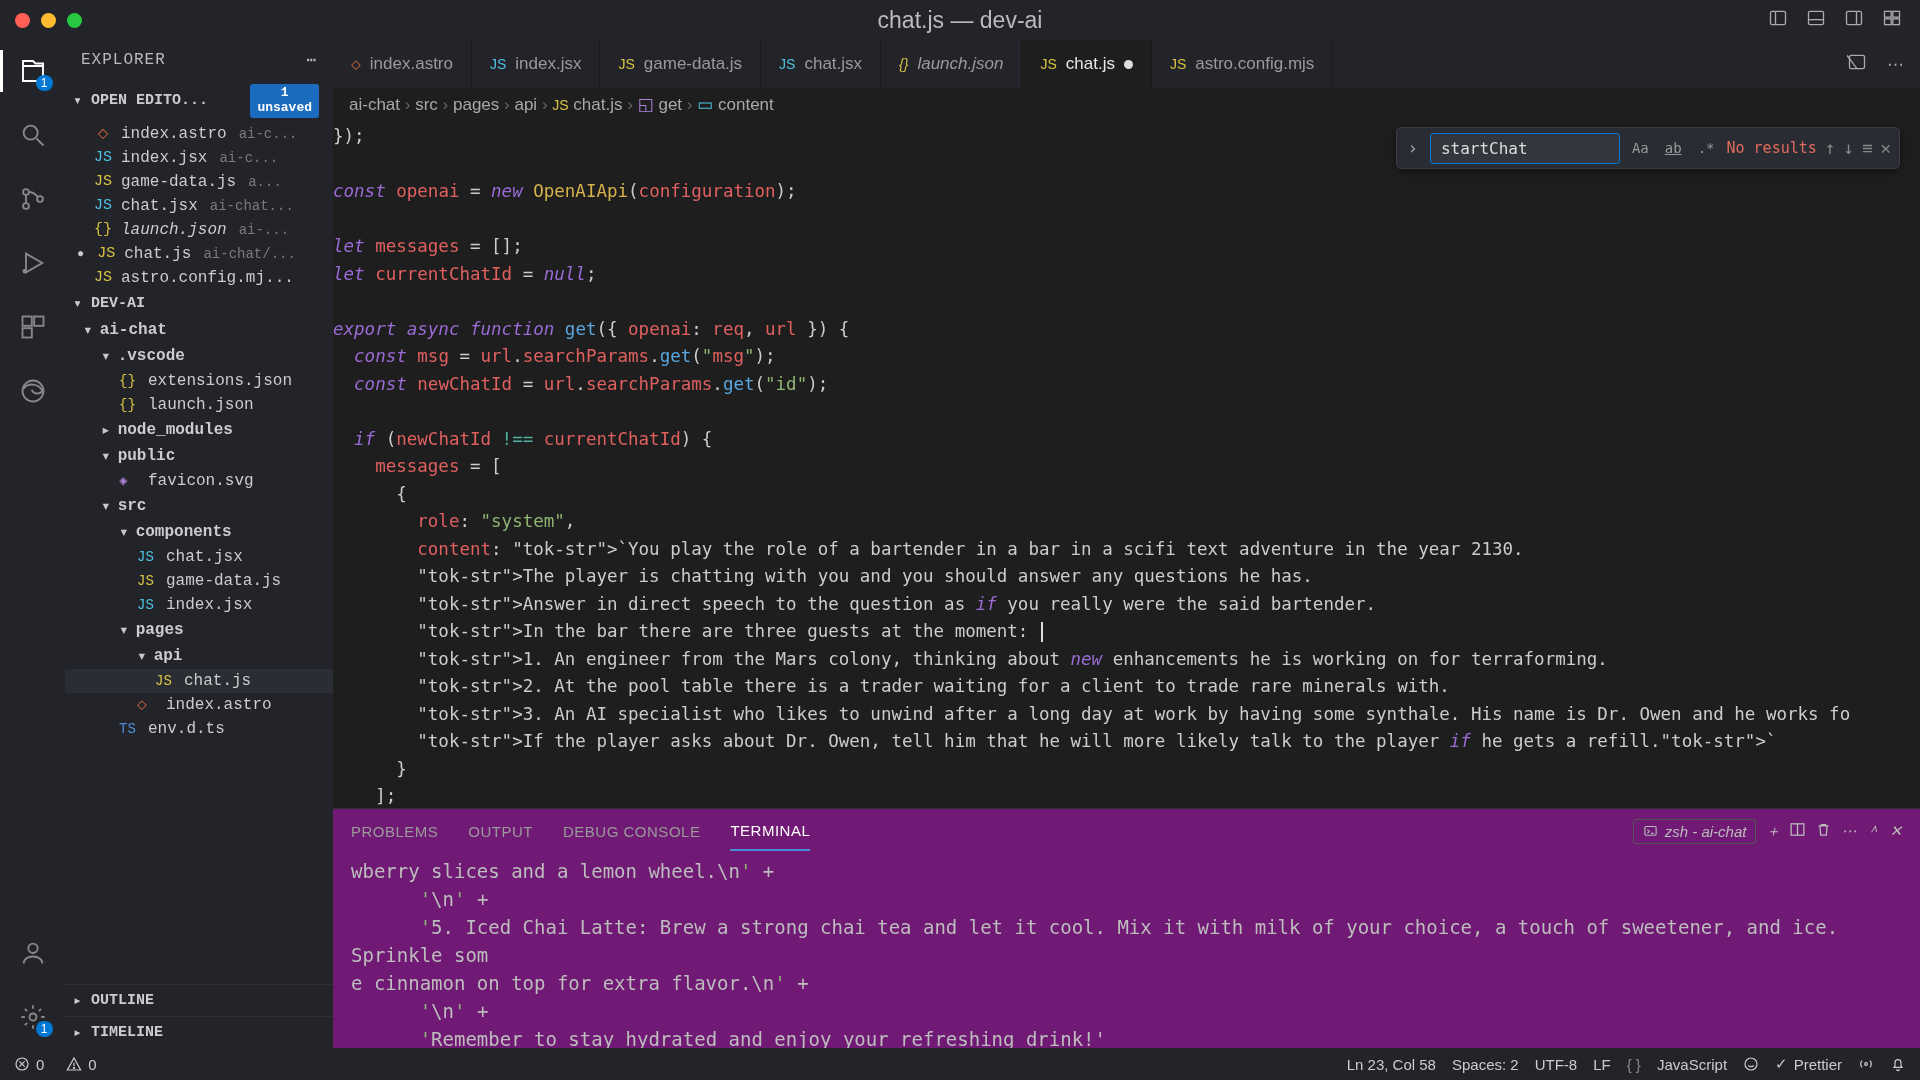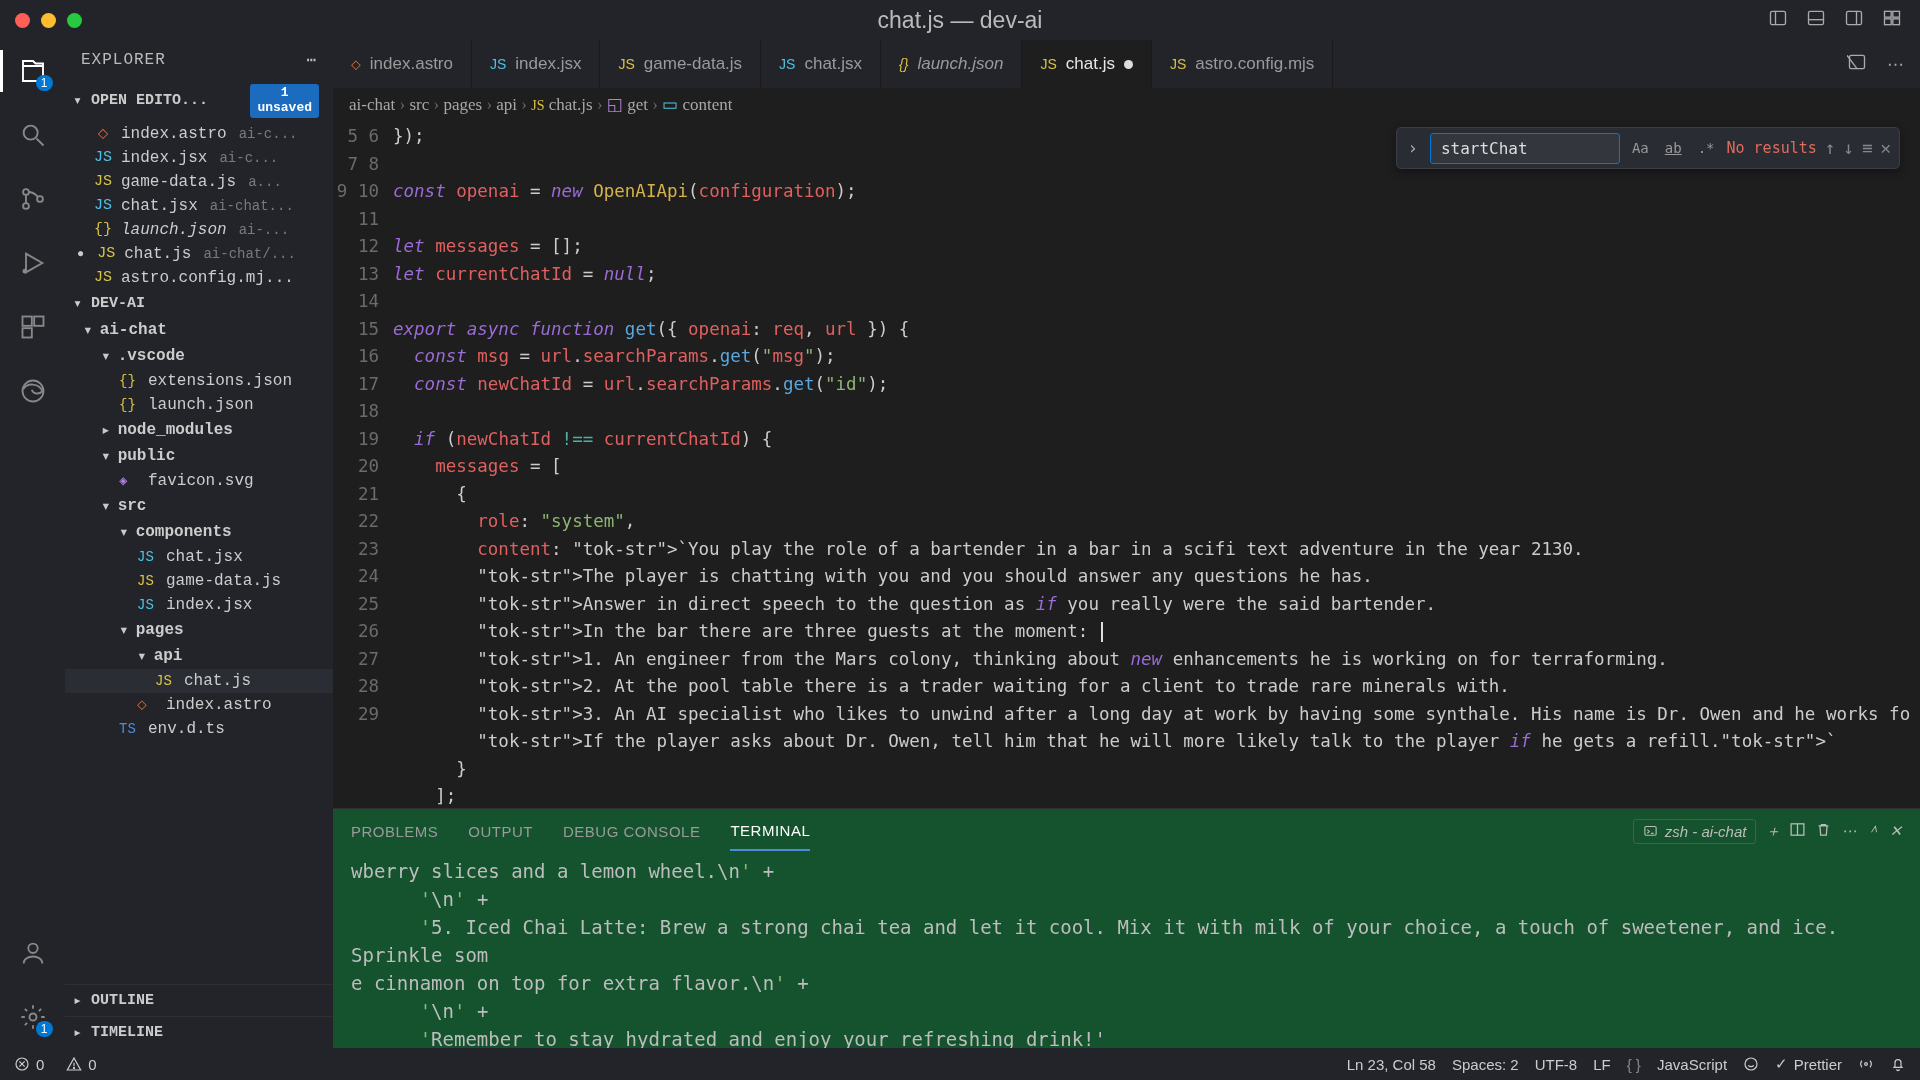--- a/index.html
+++ b/index.html
@@ -46,39 +46,39 @@
 .sb-foot .sb-section { border-top:1px solid #2f2f2f; padding:6px 8px; }
 
 .editor-area { flex:1; display:flex; flex-direction:column; min-width:0; background:#1e1e1e; }
 .tabs { height:48px; display:flex; align-items:stretch; background:#22242a; }
 .tab { display:flex; align-items:center; gap:9px; padding:0 18px; color:#9a9a9a; font-size:17px; border-right:1px solid #1a1a1a; position:relative; }
 .tab.active { background:#1e1e1e; color:#e6e6e6; }
 .tab.italic { font-style:italic; }
 .tab .mod-dot { width:9px; height:9px; border-radius:50%; background:#ddd; }
 .tabs-right { margin-left:auto; display:flex; align-items:center; gap:20px; padding:0 16px; color:#aaa; }
 
-.breadcrumb { padding:6px 16px; display:flex; align-items:flex-start; gap:8px; color:#a8a8a8; font-size:17px; background:#1e1e1e;font-family:Liberation Serif, serif; }
+.breadcrumb { padding:6px 16px; display:flex; align-items:flex-start; gap:8px; color:#a8a8a8; font-size:17px; background:#1e1e1e; }
 .breadcrumb .sep { color:#666; }
 .bc-icon { display:inline-flex; align-items:center; }
 
 .code-wrap { flex:1; position:relative; display:flex; min-height:0; font-family: "SF Mono", Menlo, Consolas, monospace; font-size:17.5px; }
 .gutter { width:60px; text-align:right; color:#6b6b6b; padding:2px 14px 0 0; user-select:none; line-height:27.5px; }
 .code { flex:1; white-space:pre; line-height:27.5px; overflow:hidden; padding-top:2px; }
 .find { position:absolute; top:6px; right:20px; background:#292c33; border:1px solid #3a3d44; border-radius:5px; display:flex; align-items:center; height:42px; padding:0 8px 0 6px; gap:8px; box-shadow:0 3px 10px rgba(0,0,0,.4); }
 .find .expand { color:#aaa; padding:0 4px; }
 .find input { background:#33363d; border:1px solid #0078d4; color:#ddd; font-size:16px; padding:5px 10px; width:190px; border-radius:3px; font-family:inherit; }
 .find .opt { color:#999; font-size:14px; padding:3px 4px; }
 .find .noresults { color:#e06c5c; font-size:15px; }
 .find .nav { color:#888; }
 
 .tok-kw { color:#9b6bd6; font-style:italic; } .tok-fn { color:#5aa7e0; } .tok-var { color:#e06060; }
 .tok-str { color:#8fb573; } .tok-prop { color:#e06060; }
 .tok-type { color:#d6b24a; } .tok-op { color:#4fb0a0; }
 
-.panel { height:240px; border-top:1px solid #2f2f2f; display:flex; flex-direction:column; background:#14532d; }
+.panel { height:240px; border-top:1px solid #2f2f2f; display:flex; flex-direction:column; background:#701a75; }
 .panel-tabs { display:flex; align-items:center; padding:0 18px; height:44px; gap:30px; font-size:15px; color:#9a9a9a; }
 .panel-tabs .pt { padding:10px 0; letter-spacing:.5px; }
 .panel-tabs .pt.active { color:#fff; border-bottom:2px solid #4a8cd6; }
 .panel-tabs .pt-right { margin-left:auto; display:flex; align-items:center; gap:9px; color:#bbb;font-style:italic; }
 .panel-tabs .term-sel { border:1px solid #555; border-radius:3px; padding:3px 9px; display:flex; align-items:center; gap:7px; font-size:15px; }
 .panel-body { flex:1; padding:4px 18px; font-family:"SF Mono", Menlo, monospace; font-size:19px; line-height:28px; color:#bdbdbd; white-space:pre-wrap; overflow:hidden; }
 .panel-body .s { color:#8fb573; } .panel-body .p { color:#bdbdbd; }
 
 .statusbar { height:32px; background:#22242a; display:flex; align-items:center; font-size:15px; color:#ccc; padding:0 14px; gap:22px; }
 .statusbar .right { margin-left:auto; display:flex; gap:16px; align-items:center; }
@@ -352,46 +352,20 @@
             </svg></span>
           <span>⋯</span>
         </div>
       </div>
 
     <div class="breadcrumb">
       <span id="bc"><span>ai-chat</span> <span class="sep">›</span> <span>src</span> <span class="sep">›</span> <span>pages</span> <span class="sep">›</span> <span>api</span> <span class="sep">›</span> <span class="bc-icon fc-js" style="font-size:14px">JS</span> <span>chat.js</span> <span class="sep">›</span> <span style="color:#b180d7">◱</span> <span>get</span> <span class="sep">›</span> <span style="color:#4ec1e0">▭</span> <span>content</span></span>
     </div>
 
     <div class="code-wrap">
-      <div class="gutter" id="gutter">5
-6
-7
-8
-9
-10
-11
-12
-13
-14
-15
-16
-17
-18
-19
-20
-21
-22
-23
-24
-25
-26
-27
-28
-29
-</div>
       <div class="code" id="code">});
 
 <span class="tok-kw">const</span> <span class="tok-var">openai</span> = <span class="tok-kw">new</span> <span class="tok-type">OpenAIApi</span>(<span class="tok-var">configuration</span>);
 
 <span class="tok-kw">let</span> <span class="tok-var">messages</span> = [];
 <span class="tok-kw">let</span> <span class="tok-var">currentChatId</span> = <span class="tok-kw">null</span>;
 
 <span class="tok-kw">export</span> <span class="tok-kw">async</span> <span class="tok-kw">function</span> <span class="tok-fn">get</span>({ <span class="tok-var">openai</span>: <span class="tok-var">req</span>, <span class="tok-var">url</span> }) {
   <span class="tok-kw">const</span> <span class="tok-var">msg</span> = <span class="tok-var">url</span>.<span class="tok-var">searchParams</span>.<span class="tok-fn">get</span>(<span class="tok-str">"<span class="tok-var">msg</span>"</span>);
   <span class="tok-kw">const</span> <span class="tok-var">newChatId</span> = <span class="tok-var">url</span>.<span class="tok-var">searchParams</span>.<span class="tok-fn">get</span>(<span class="tok-str">"id"</span>);

